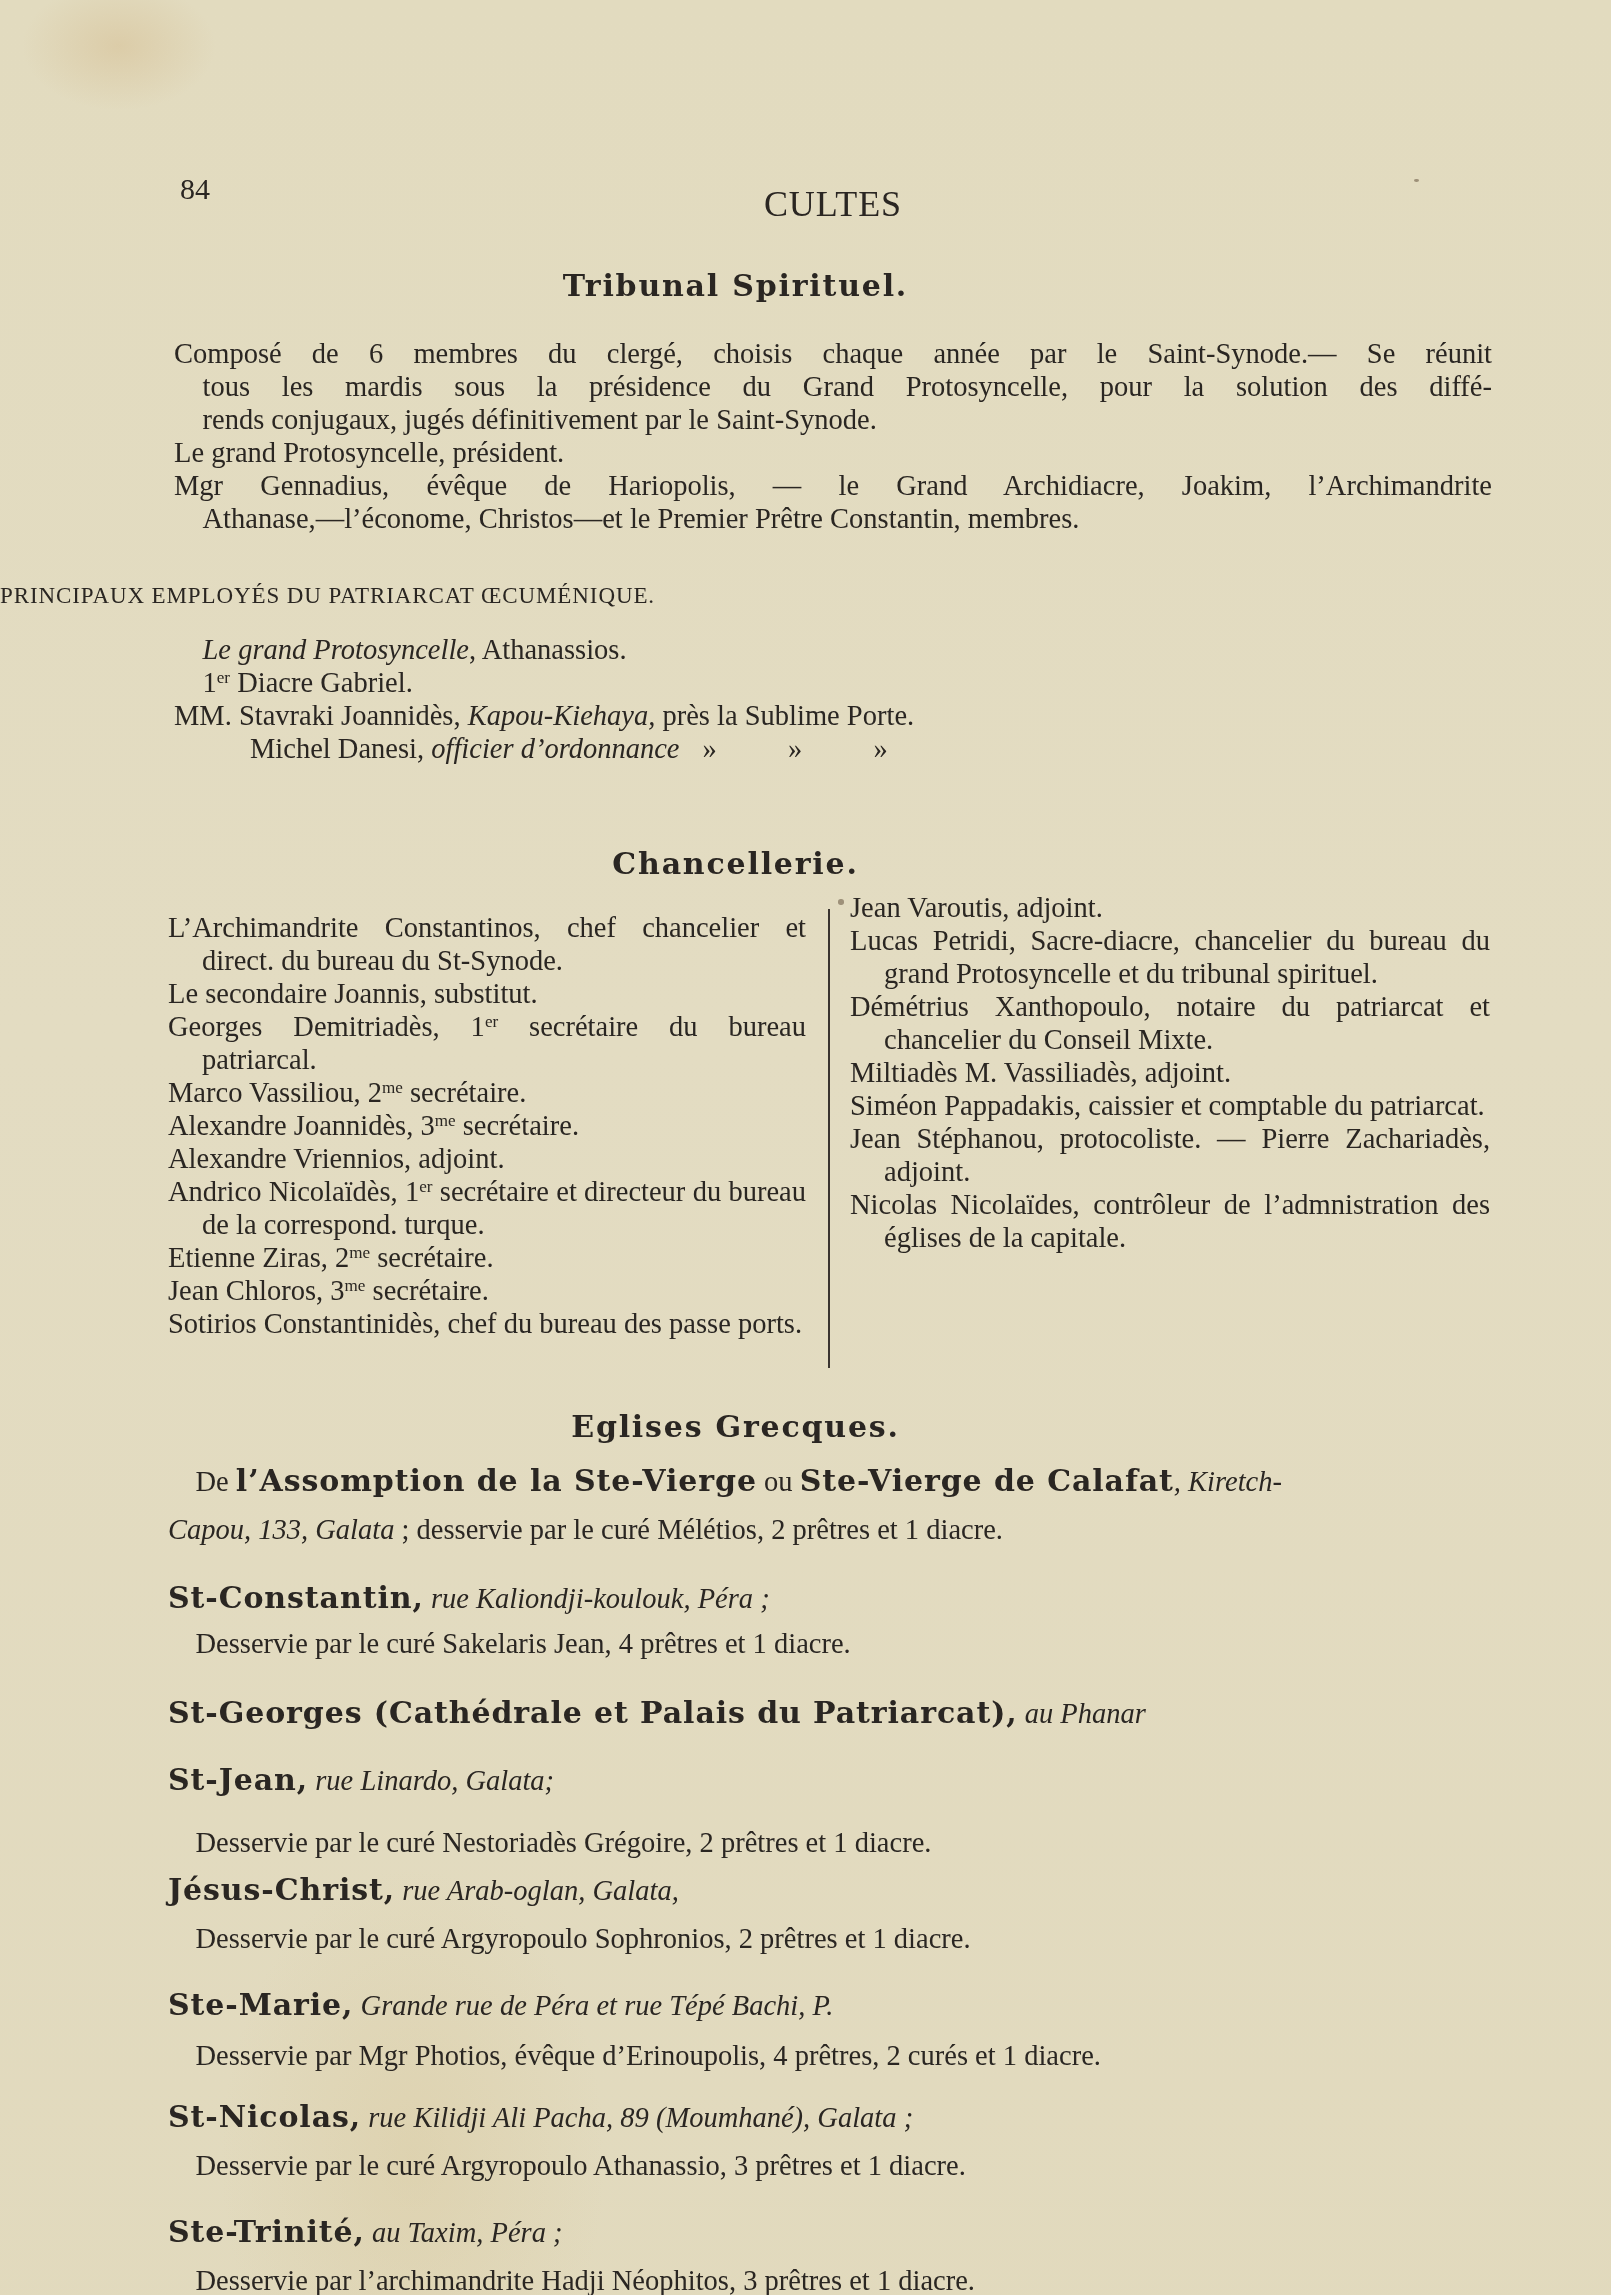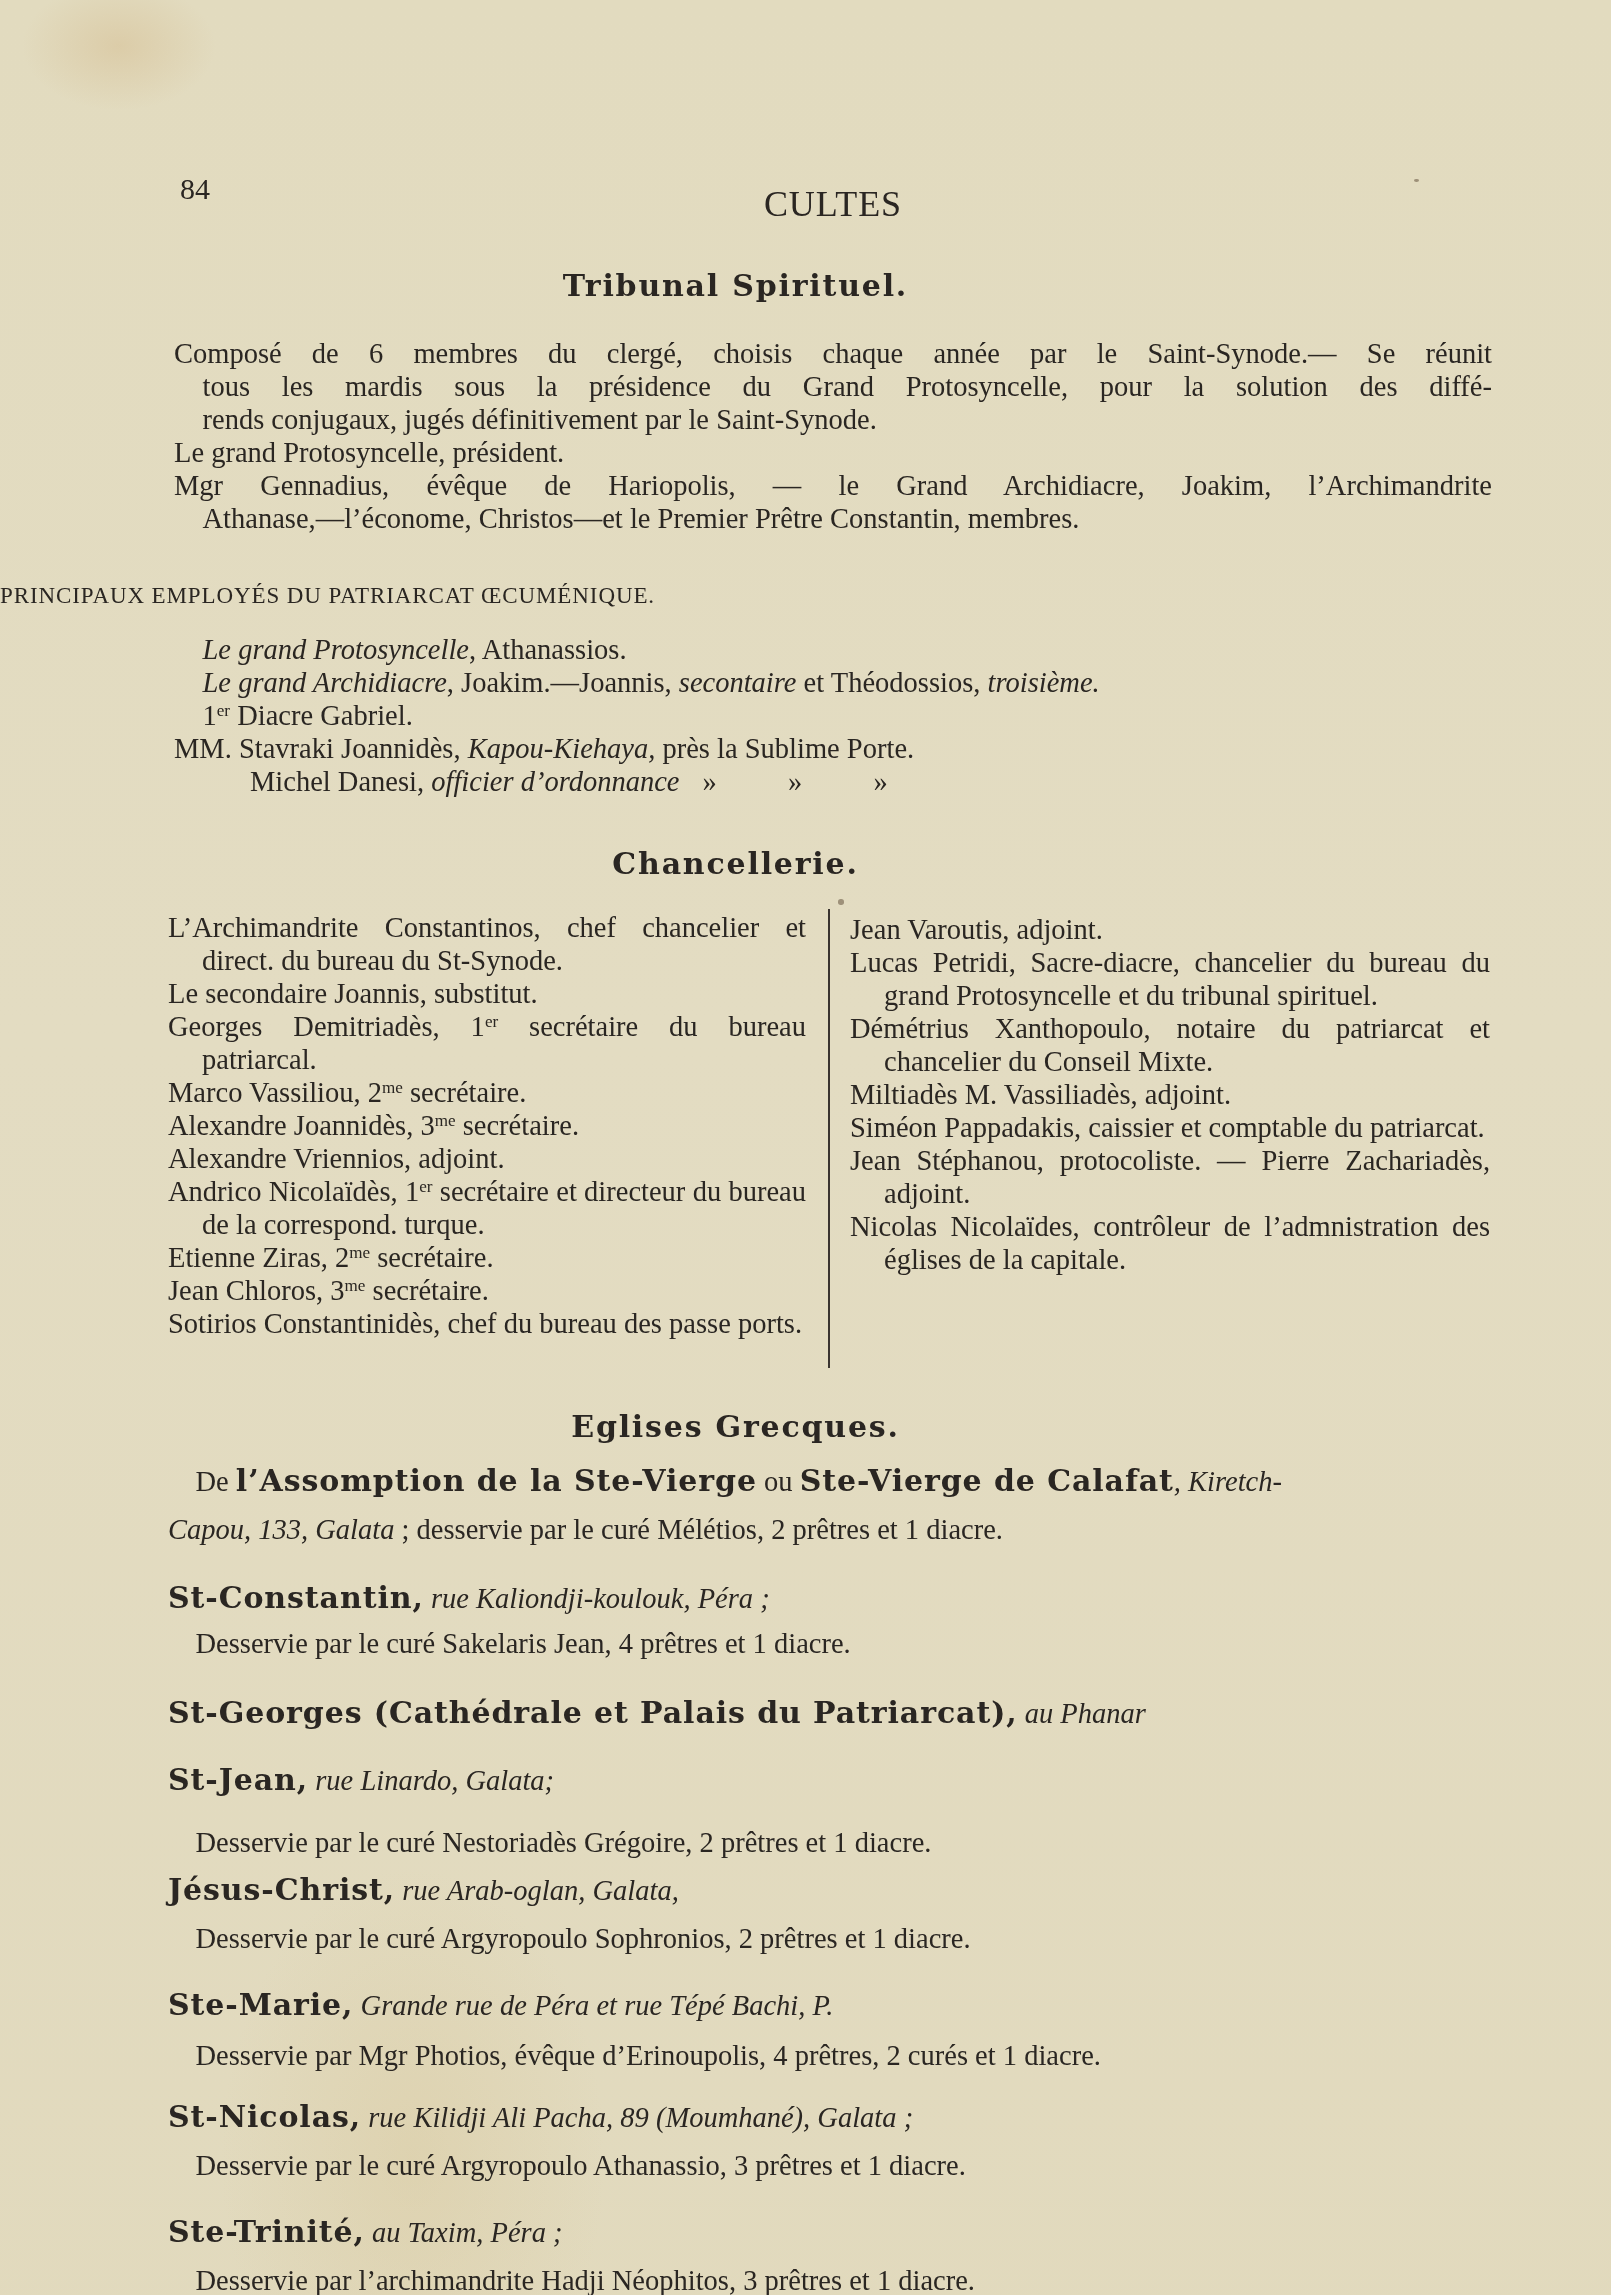--- a/index.html
+++ b/index.html
@@ -25,21 +25,21 @@
     letter-spacing: 1.8px;
   }
   .para { font-size: 28.5px; line-height: 33px; }
   .para .line { white-space: nowrap; }
   .caps { font-size: 23px; letter-spacing: 0.9px; left: 0; width: 1611px; line-height: 1; }
   em, .it { font-style: italic; }
   sup { font-size: 0.6em; vertical-align: 0.55em; line-height: 0; }
   .col { font-size: 28.5px; line-height: 33px; }
   .col p { margin: 0; padding-left: 34px; text-indent: -34px; }
   .col-left { left: 168px; top: 911px; width: 638px; text-align: justify; }
-  .col-right { left: 850px; top: 913px; width: 640px; text-align: justify; }
+  .col-right { left: 850px; top: 891px; width: 640px; text-align: justify; }
   .col-rule { left: 828px; top: 909px; width: 1.8px; height: 459px; background: #3a3430; }
   .church-name { font-family: "DejaVu Serif", serif; font-weight: bold; font-size: 30px; letter-spacing: 0.9px; }
   .church-addr { font-style: italic; font-size: 28.5px; }
   .church-serv { font-size: 28.5px; padding-left: 27.5px; }
   .church { left: 168px; width: 1322px; line-height: 38px; }
   .speck { position: absolute; border-radius: 50%; background: rgba(90,70,50,0.5); }
 </style>
 </head>
 <body>
 
@@ -57,23 +57,20 @@
     <div class="line">Le grand Protosyncelle, président.</div>
     <div class="line" style="text-align:justify; text-align-last:justify;">Mgr Gennadius, évêque de Hariopolis, — le Grand Archidiacre, Joakim, l’Archimandrite</div>
     <div class="line" style="padding-left:28.5px;">Athanase,—l’économe, Christos—et le Premier Prêtre Constantin, membres.</div>
   </div>
 
   <div class="abs caps" style="top:584px;">PRINCIPAUX EMPLOYÉS DU PATRIARCAT ŒCUMÉNIQUE.</div>
 
   <div class="abs para" style="left:174px; top:633px; width:1318px; line-height:33px;">
     <div class="line" style="padding-left:28.5px;">
       <em>Le grand Protosyncelle</em><span>, Athanassios.</span>
-    </div>
-    <div class="line" style="padding-left:28.5px;">
-      <em>Le grand Archidiacre</em><span>, Joakim.—Joannis, </span><em>secontaire</em><span> et Théodossios, </span><em>troisième.</em>
     </div>
     <div class="line" style="padding-left:28.5px;">
       <span>1</span><sup>er</sup><span> Diacre Gabriel.</span>
     </div>
     <div class="line">
       <span>MM.</span><span> Stavraki Joannidès, </span><em>Kapou-Kiehaya,</em><span> près la Sublime Porte.</span>
     </div>
     <div class="line" style="padding-left:76px;">
       <span>Michel Danesi, </span><em>officier d’ordonnance</em><span style="white-space:pre; padding-left:23px;">»          »          »</span>
     </div>

